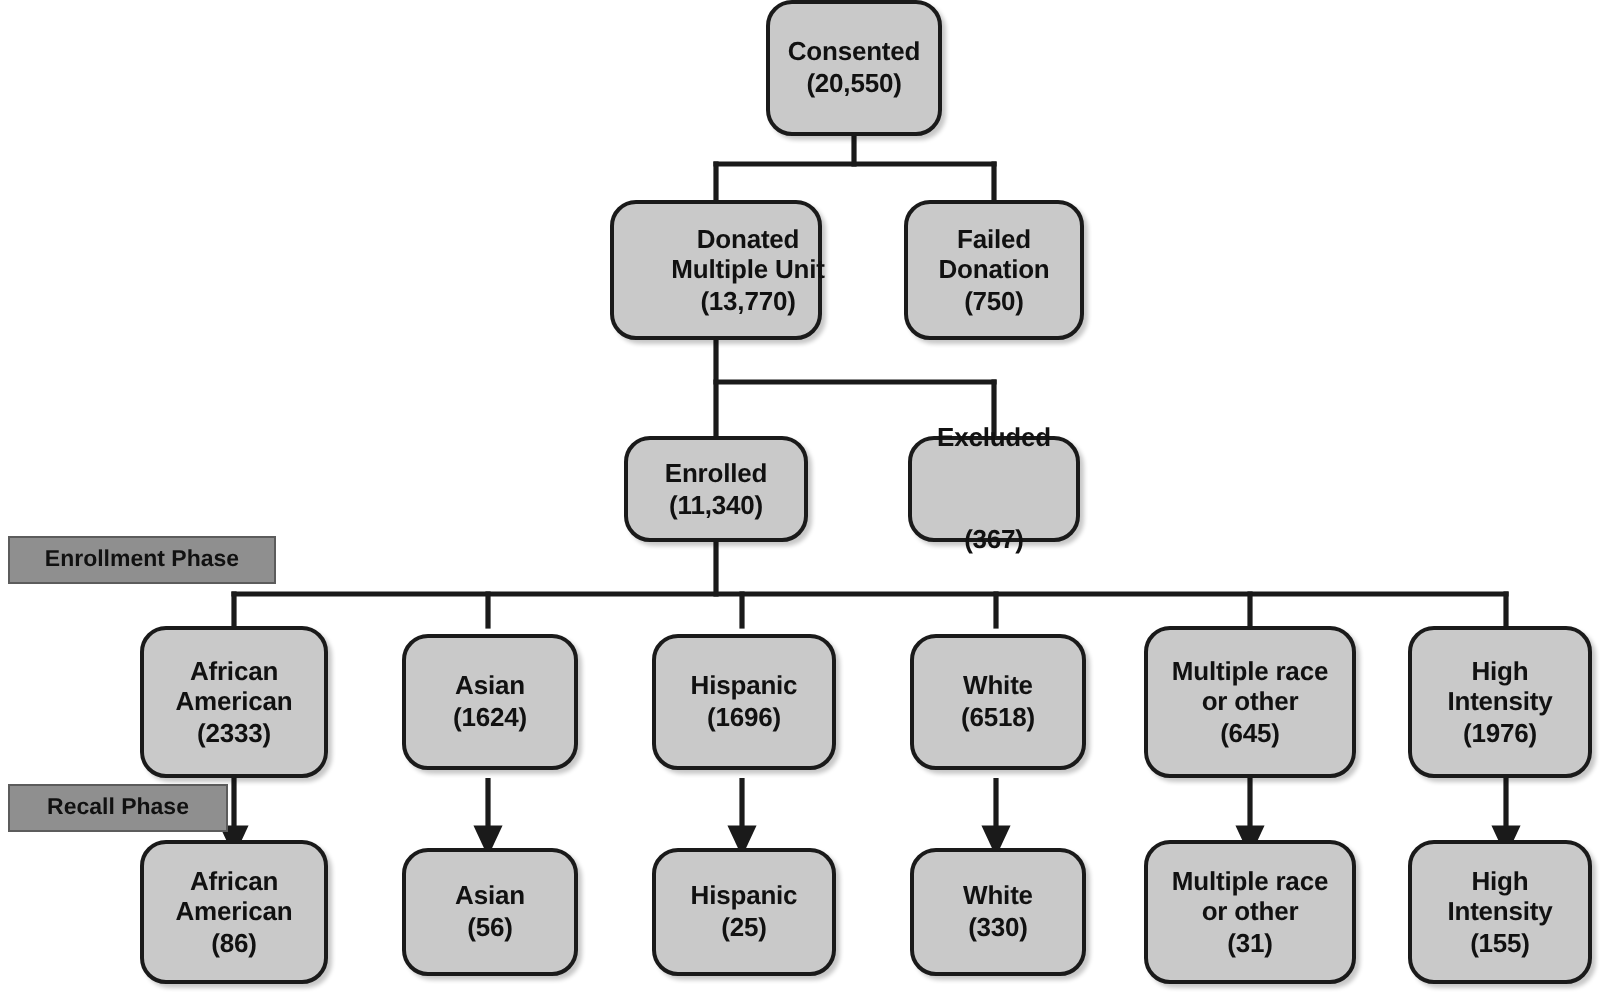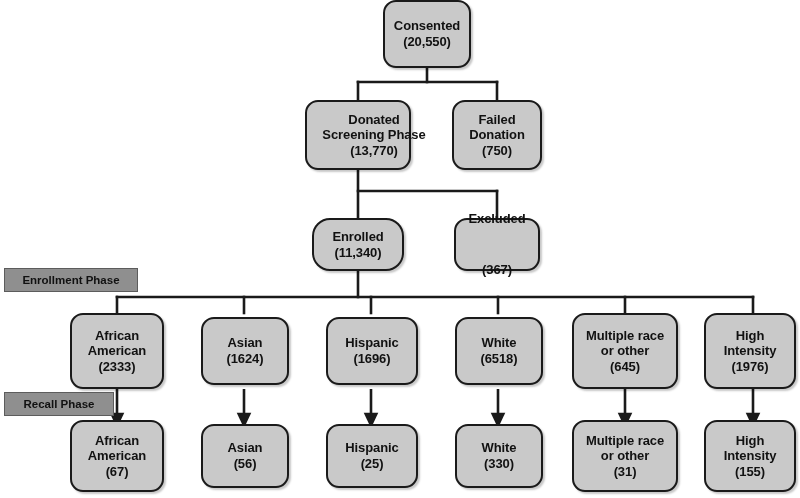--- a/index.html
+++ b/index.html
@@ -107,30 +107,30 @@
     </g>
   </svg>
 
   <div class="node" style="left:383px; top:0px; width:88px; height:68px;">
     <span class="ln">Consented</span>
     <span class="ln">(20,550)</span>
   </div>
 
   <div class="node" style="left:305px; top:100px; width:106px; height:70px;padding-left:32px;">
     <span class="ln">Donated</span>
-    <span class="ln">Screening Phase</span>
+    <span class="ln">Multiple Unit</span>
     <span class="ln">(13,770)</span>
   </div>
   <div class="node" style="left:452px; top:100px; width:90px; height:70px;">
     <span class="ln">Failed</span>
     <span class="ln">Donation</span>
     <span class="ln">(750)</span>
   </div>
 
-  <div class="node" style="left:312px; top:218px; width:92px; height:53px;border-radius:18px;">
+  <div class="node" style="left:312px; top:218px; width:92px; height:53px;">
     <span class="ln">Enrolled</span>
     <span class="ln">(11,340)</span>
   </div>
   <div class="node" style="left:454px; top:218px; width:86px; height:53px;gap:35px;">
     <span class="ln">Excluded</span>
     <span class="ln">(367)</span>
   </div>
 
   <div class="phase-label" style="left:4px; top:268px; width:134px; height:24px;">
     <span>Enrollment  Phase</span>
@@ -163,21 +163,21 @@
   </div>
   <div class="node" style="left:704px; top:313px; width:92px; height:76px;">
     <span class="ln">High</span>
     <span class="ln">Intensity</span>
     <span class="ln">(1976)</span>
   </div>
 
   <div class="node" style="left:70px; top:420px; width:94px; height:72px;">
     <span class="ln">African</span>
     <span class="ln">American</span>
-    <span class="ln">(67)</span>
+    <span class="ln">(86)</span>
   </div>
   <div class="node" style="left:201px; top:424px; width:88px; height:64px;">
     <span class="ln">Asian</span>
     <span class="ln">(56)</span>
   </div>
   <div class="node" style="left:326px; top:424px; width:92px; height:64px;">
     <span class="ln">Hispanic</span>
     <span class="ln">(25)</span>
   </div>
   <div class="node" style="left:455px; top:424px; width:88px; height:64px;">

